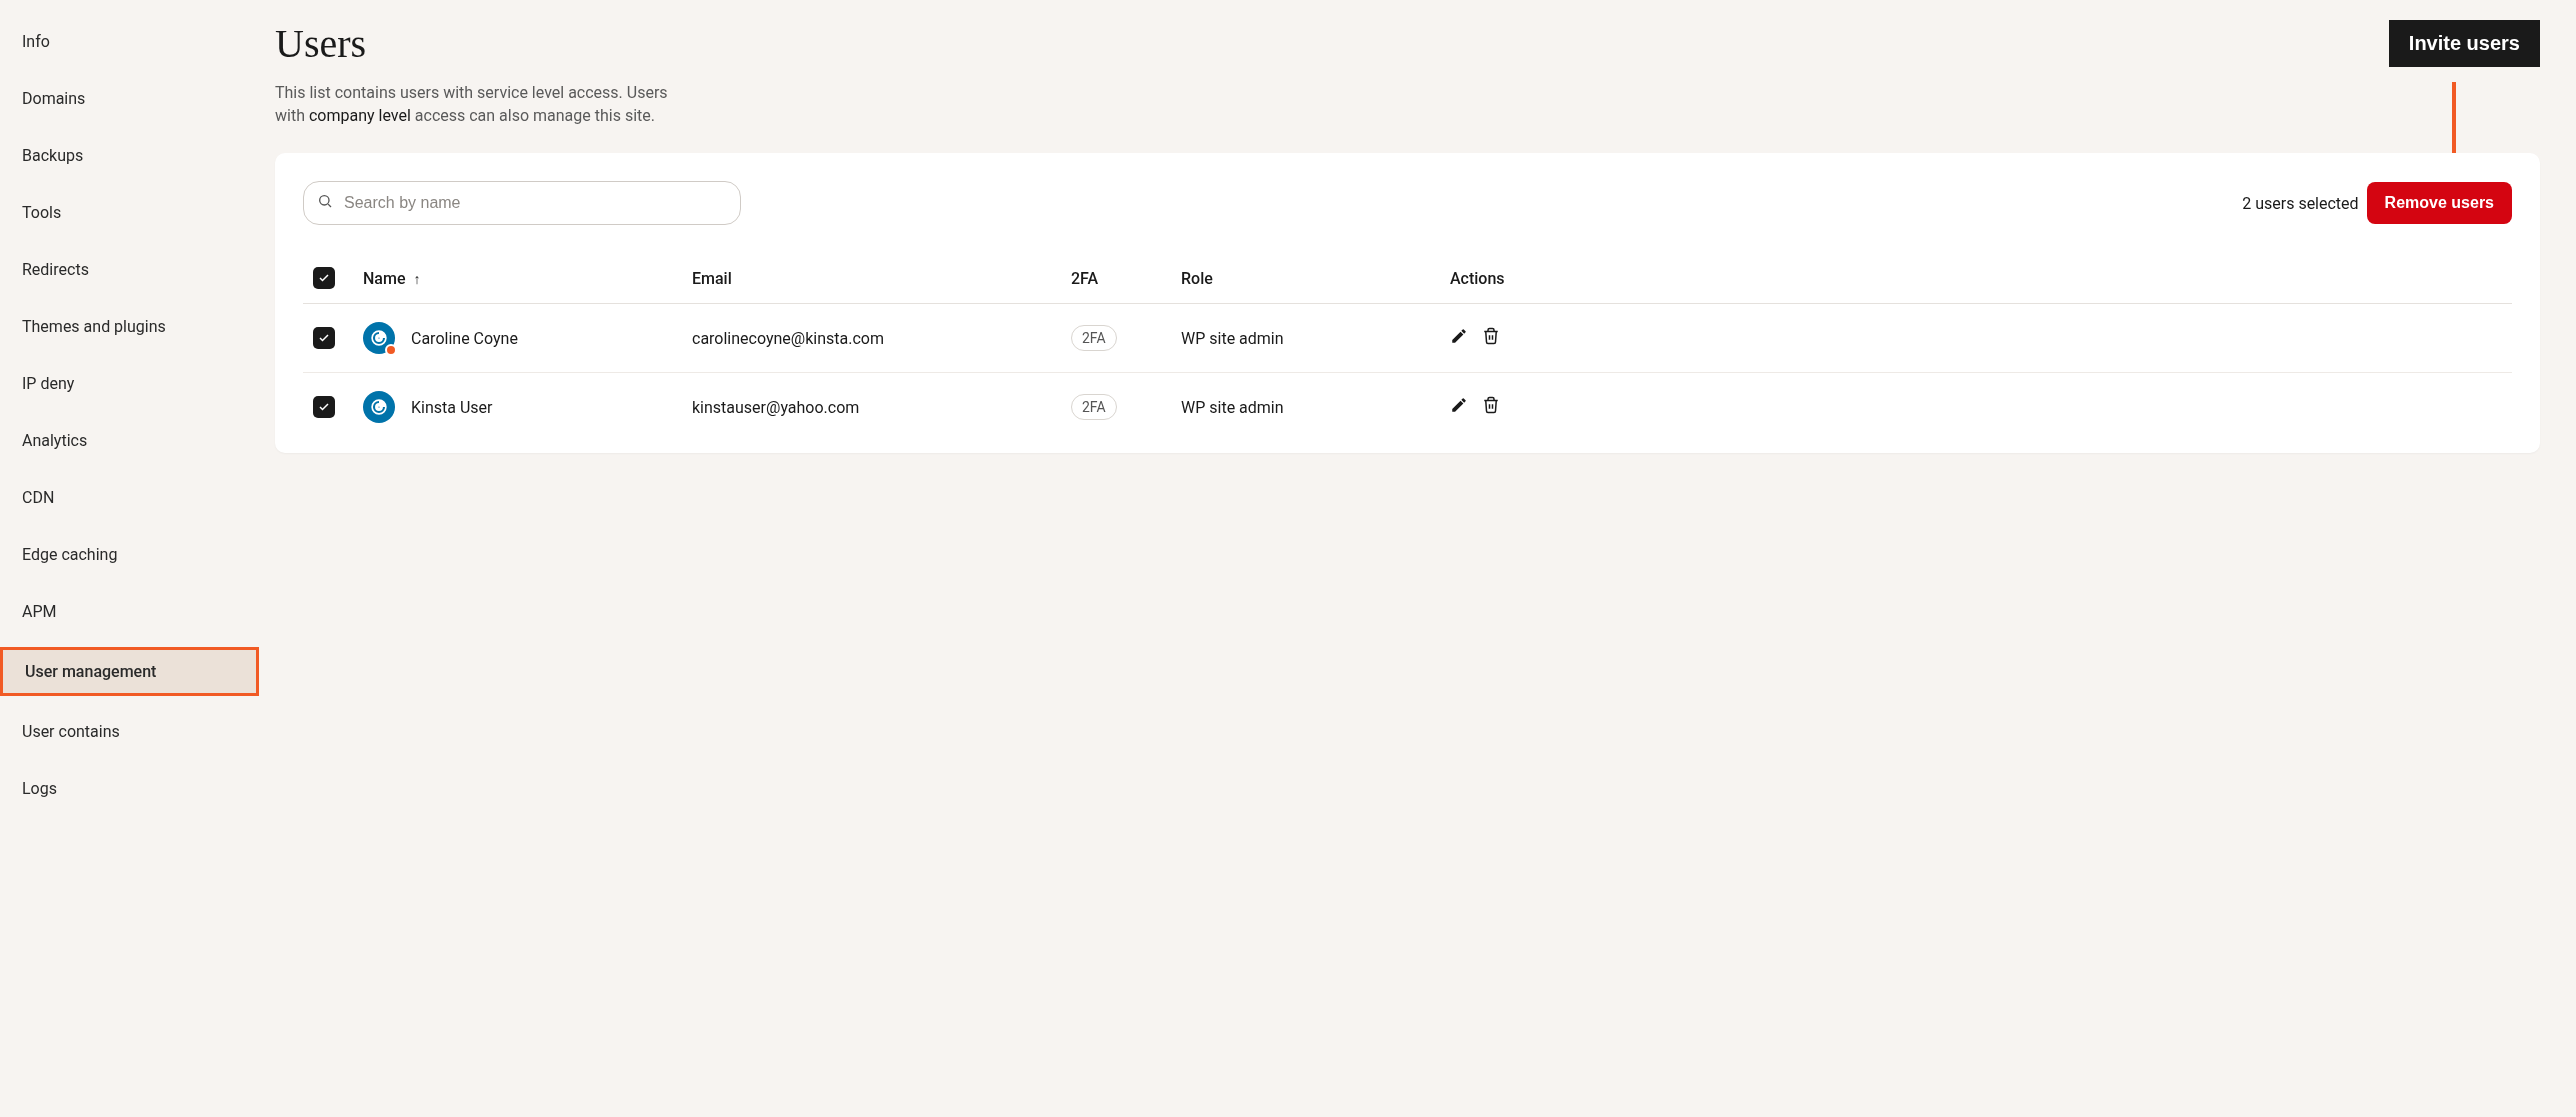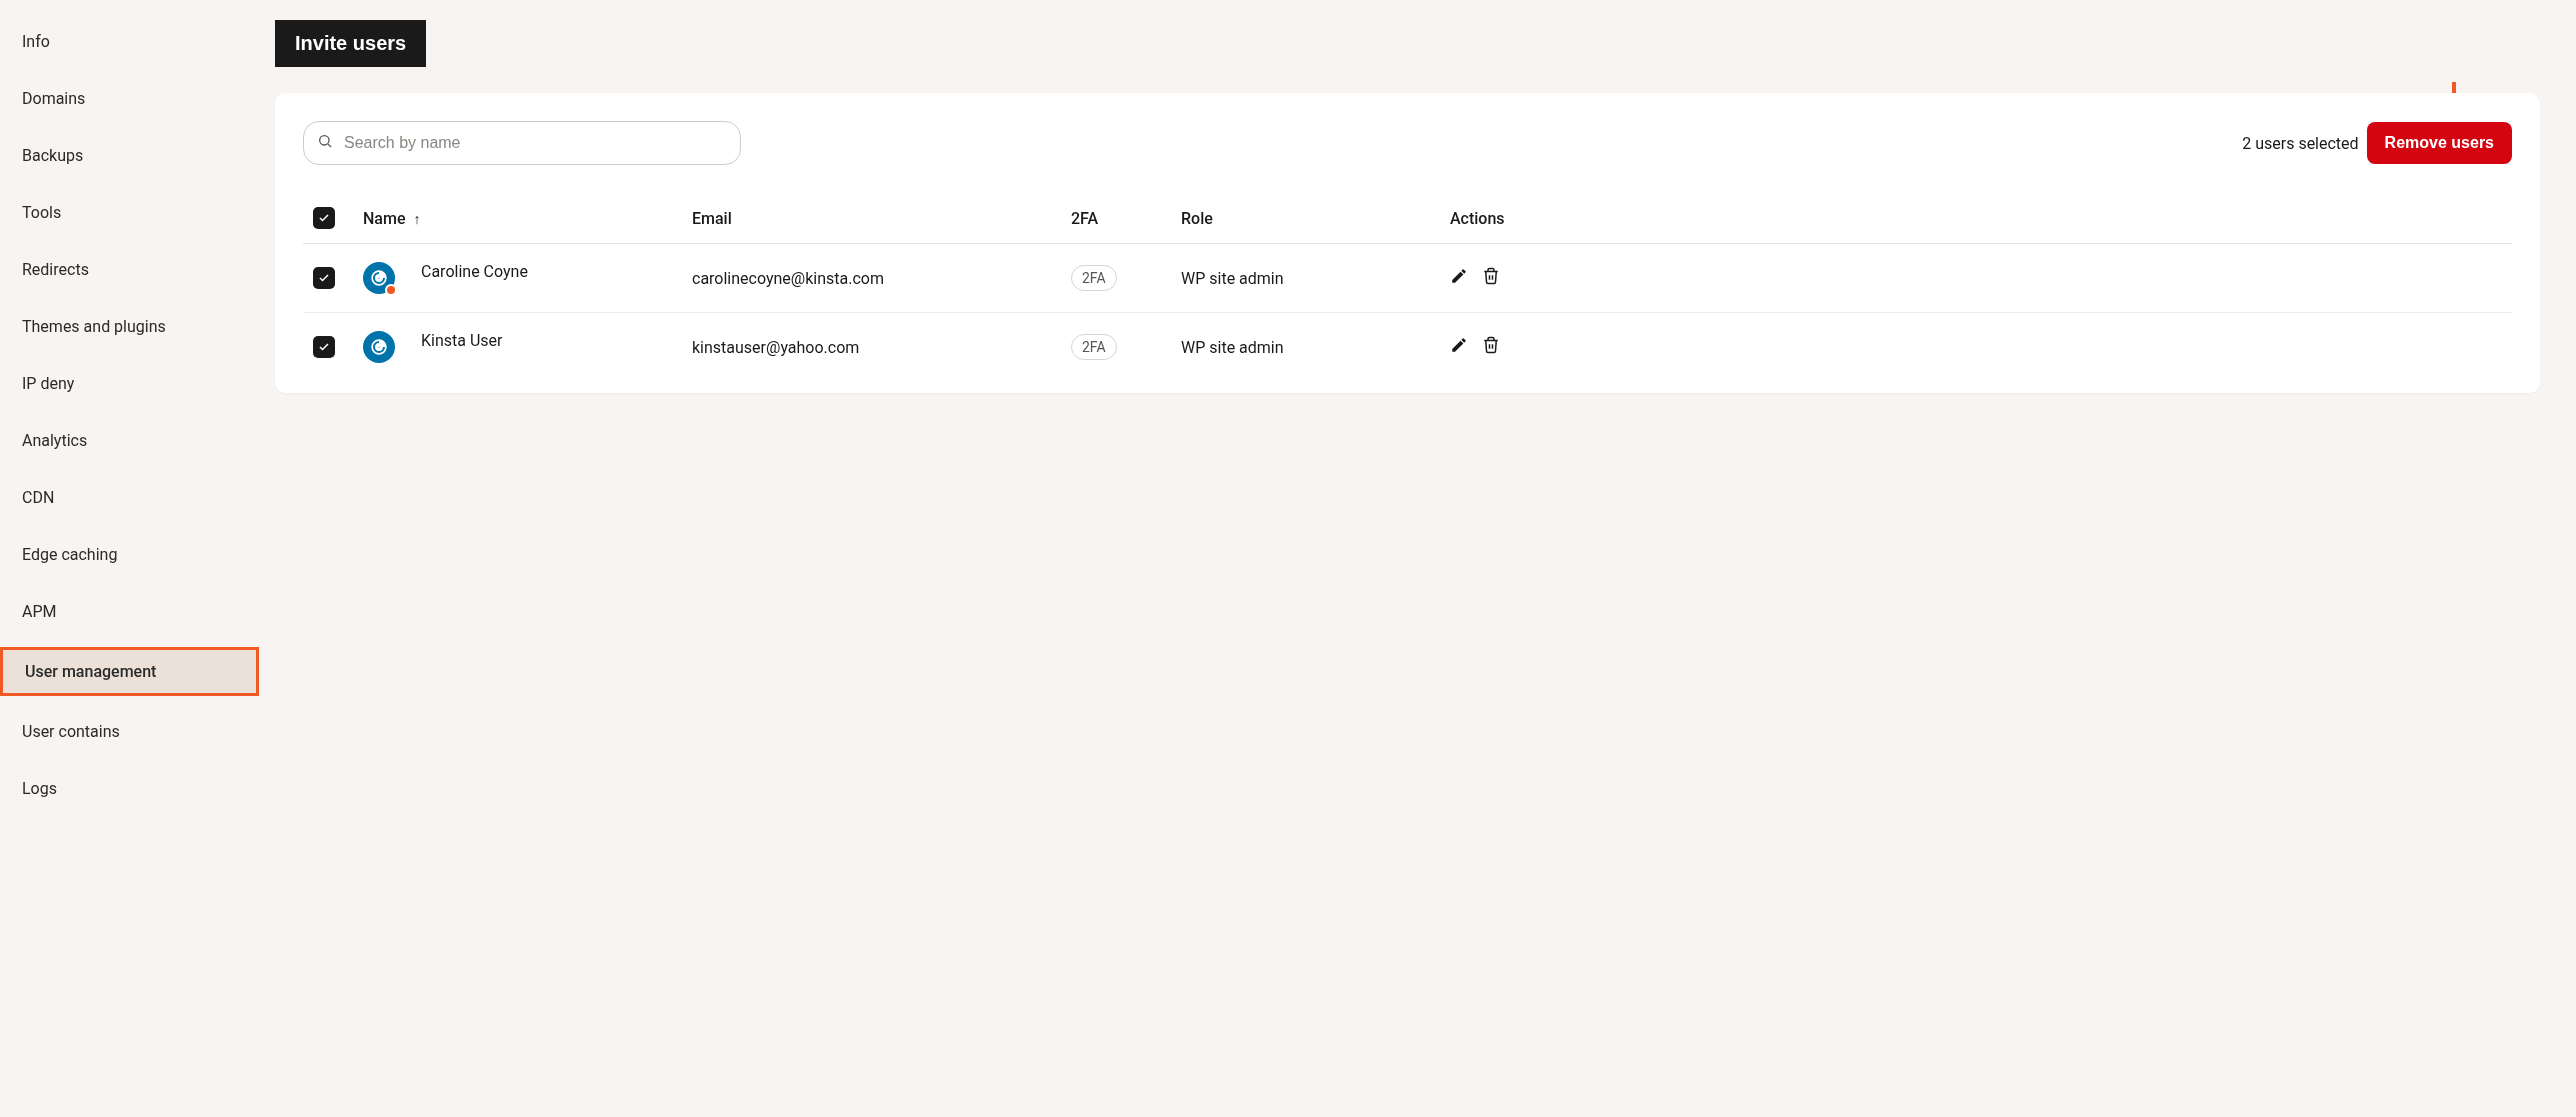--- a/index.html
+++ b/index.html
@@ -144,21 +144,21 @@
   .chk {
     width: 22px; height: 22px;
     border-radius: 5px;
     background: #1a1a1a;
     display: inline-flex;
     align-items: center;
     justify-content: center;
     cursor: pointer;
   }
   .chk svg { stroke: #fff; }
-  .name-cell { display: flex; align-items: flex-start; gap: 26px; }
+  .name-cell { display: flex; align-items: center; gap: 16px; }
   .avatar {
     width: 32px; height: 32px;
     border-radius: 50%;
     background: #0073aa;
     position: relative;
     display: inline-flex;
     align-items: center;
     justify-content: center;
     color: #fff;
   }
@@ -204,20 +204,26 @@
   <div class="sidebar-item">CDN</div>
   <div class="sidebar-item">Edge caching</div>
   <div class="sidebar-item">APM</div>
   <div class="sidebar-item active">User management</div>
   <div class="sidebar-item">User contains</div>
   <div class="sidebar-item">Logs</div>
 </nav>
 
 <main class="main">
   <div class="header-row annotation-wrap">
+    <div>
+      <h1 class="page-title">Users</h1>
+      <p class="subtitle">
+        <span>This list contains users with service level access. Users with </span><span class="cl">company level</span><span> access can also manage this site.</span>
+      </p>
+    </div>
     <button class="btn-invite">Invite users</button>
     <div class="arrow-annotation" style="right:76px; top:62px;">
       <svg width="20" height="90" viewBox="0 0 20 90">
         <line x1="10" y1="0" x2="10" y2="78" stroke="#f15a24" stroke-width="4" stroke-linecap="round"></line>
         <polygon points="10,90 2,74 18,74" fill="#f15a24"></polygon>
       </svg>
     </div>
   </div>
 
   <div class="card">

